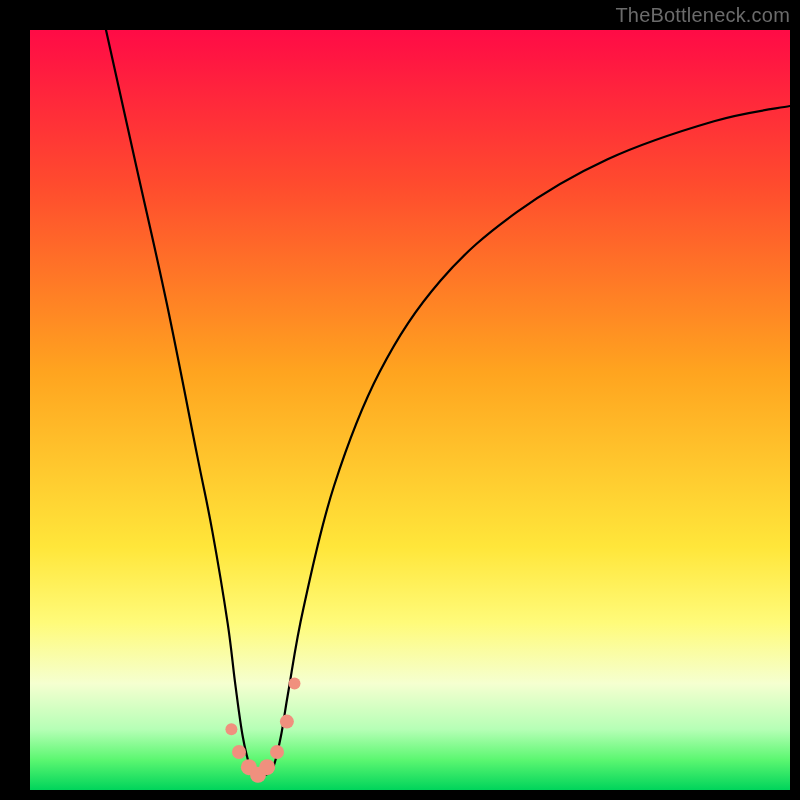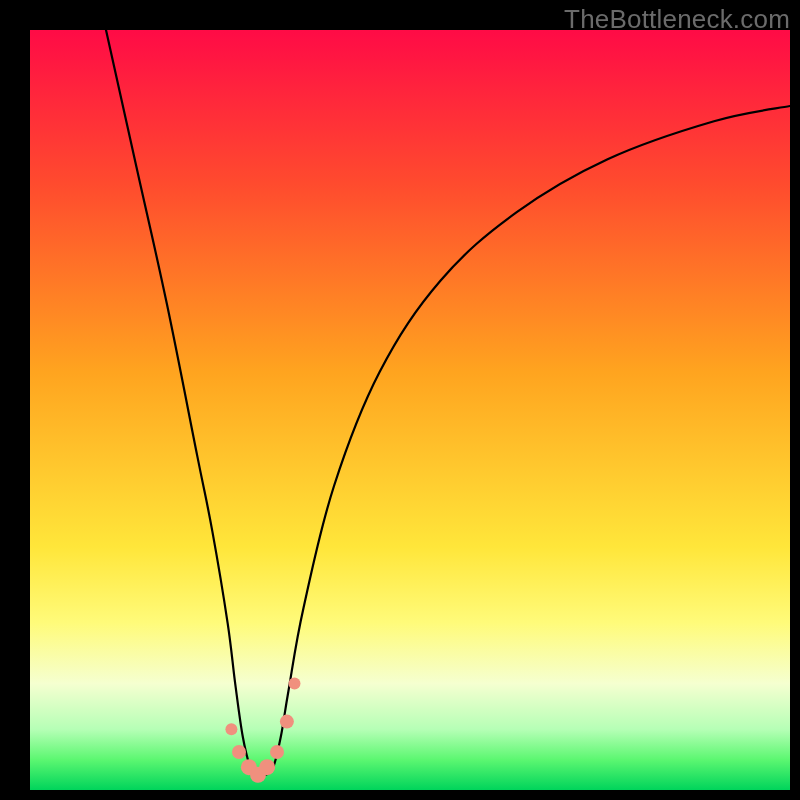--- a/index.html
+++ b/index.html
@@ -23,21 +23,21 @@
     top: 30px;
     width: 760px;
     height: 760px;
     overflow: hidden;
   }
   .watermark {
     position: absolute;
     top: 4px;
     right: 10px;
     color: #6b6b6b;
-    font-size: 26px;
+    font-size: 20px;
     font-weight: 500;
     letter-spacing: 0.2px;
     z-index: 5;
   }
   svg { display: block; }
 </style>
 </head>
 <body>
 
 <div class="frame">

